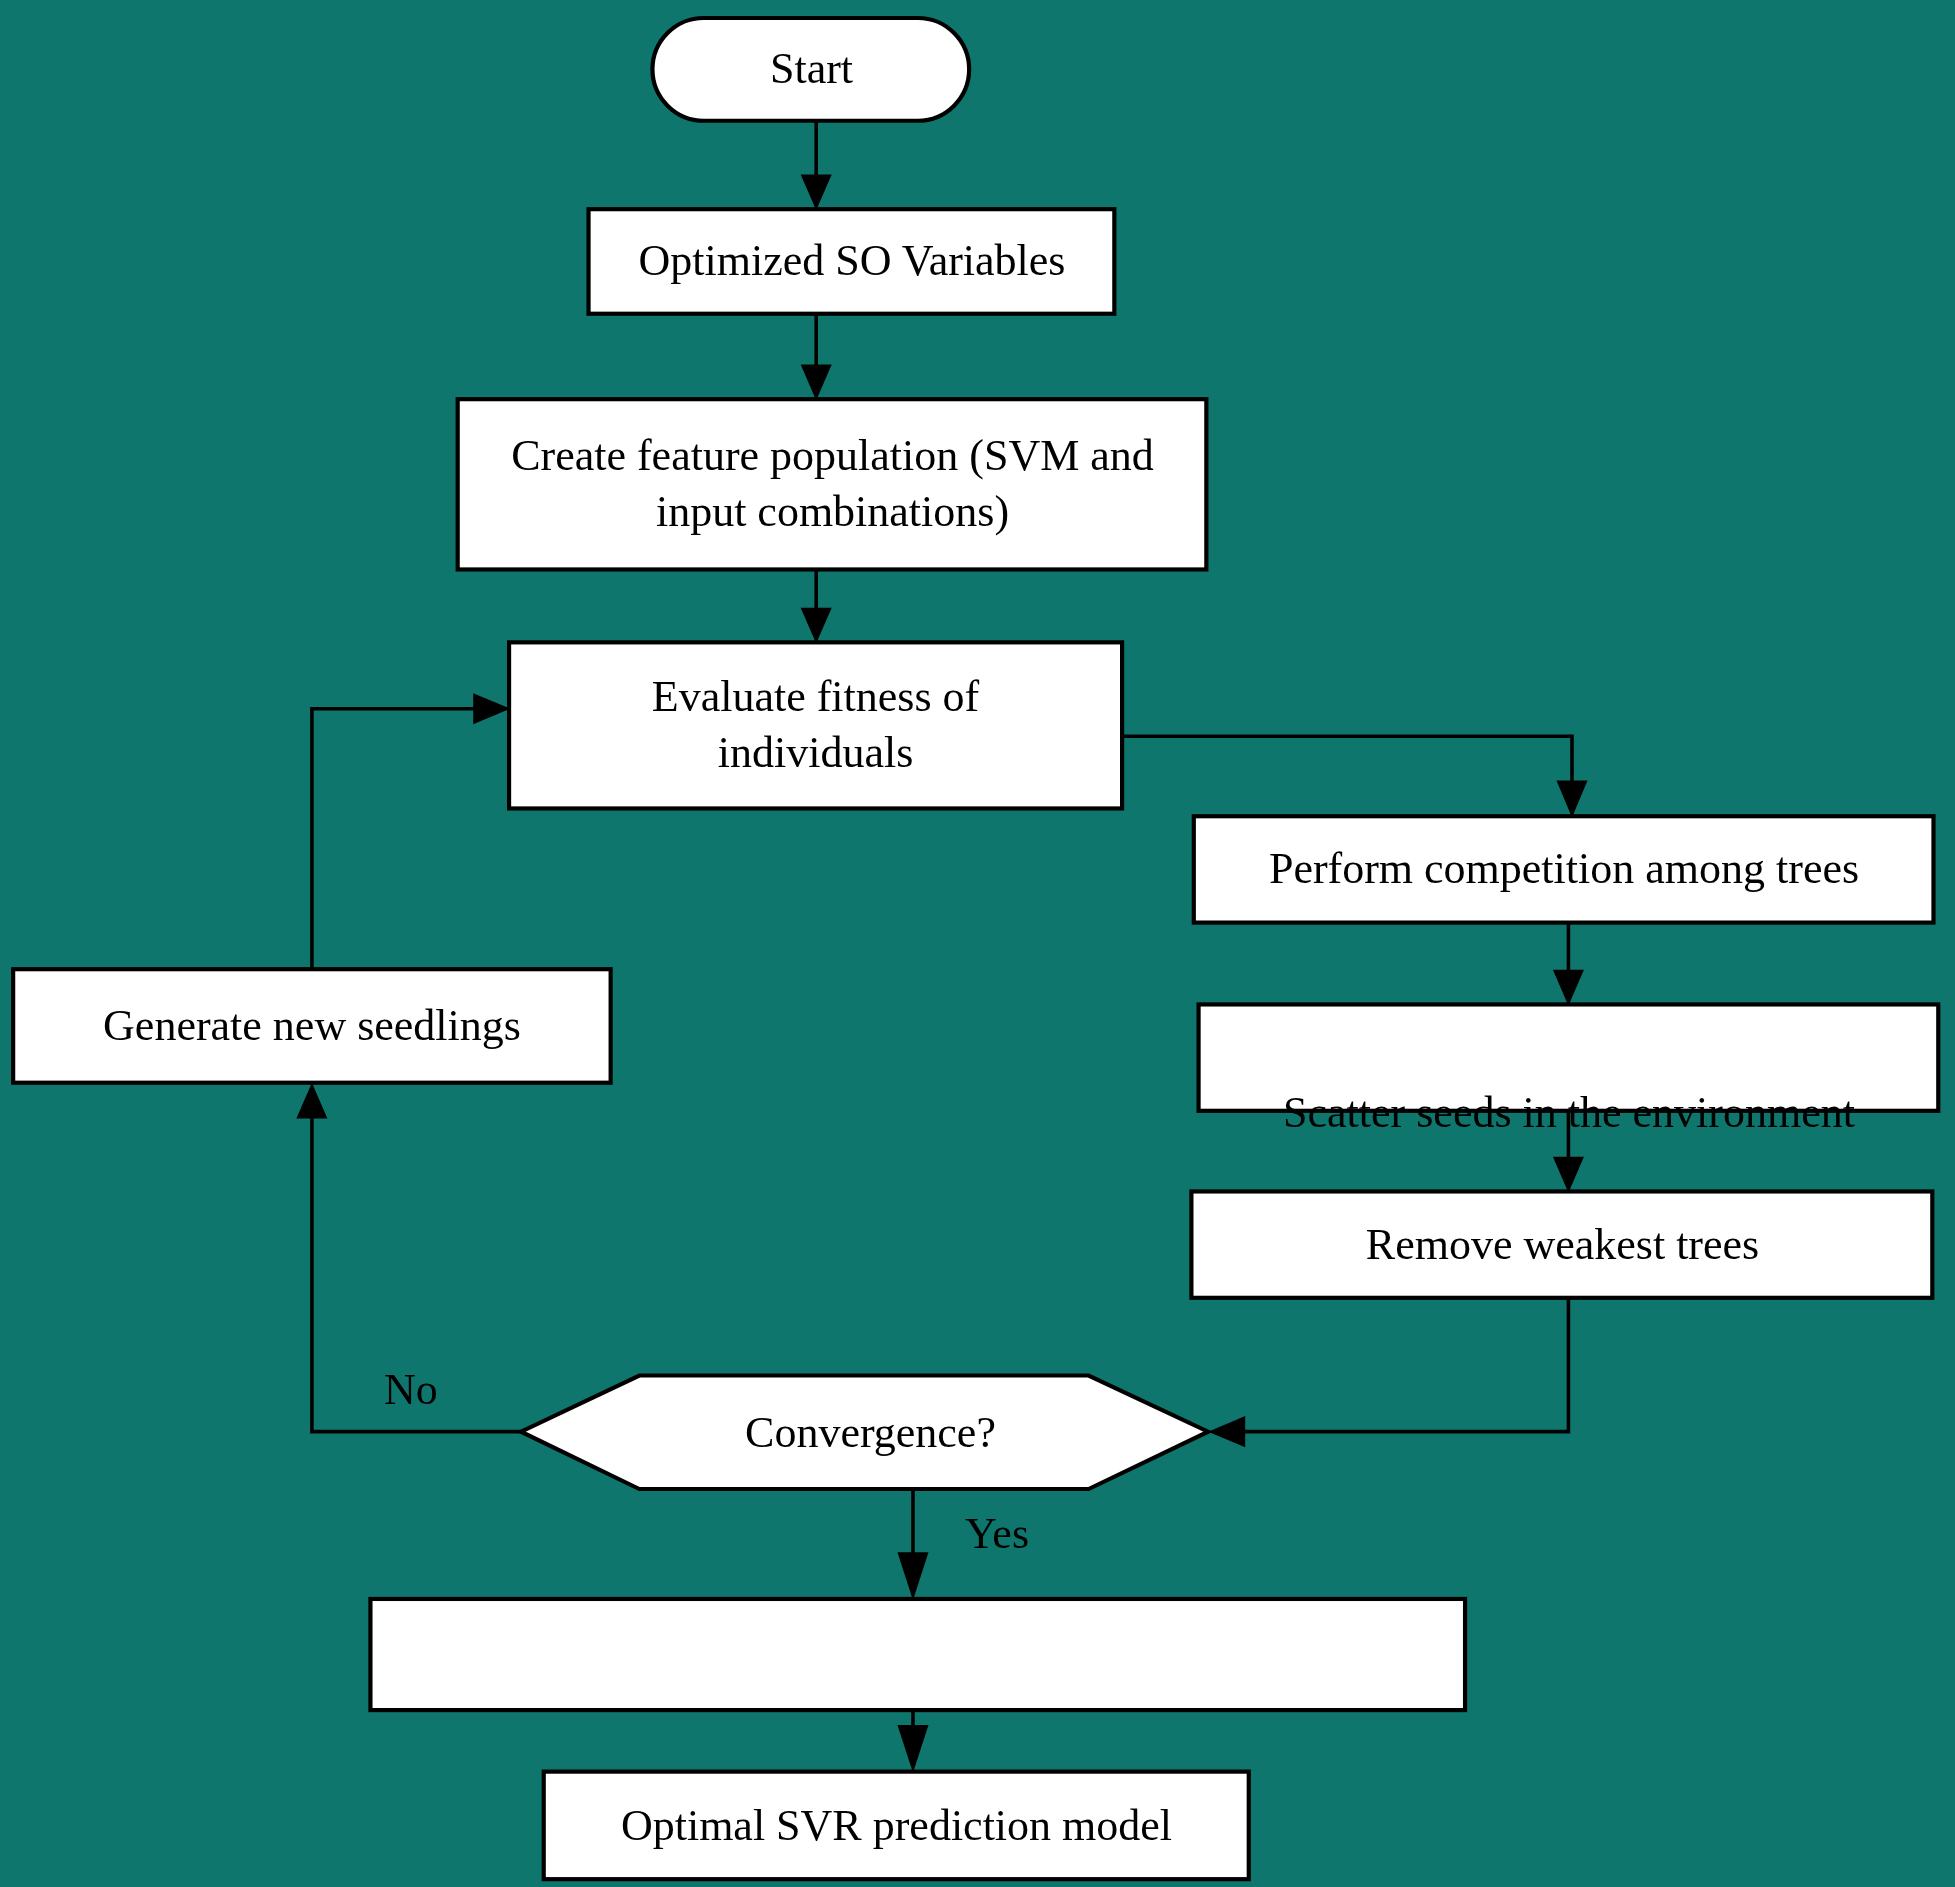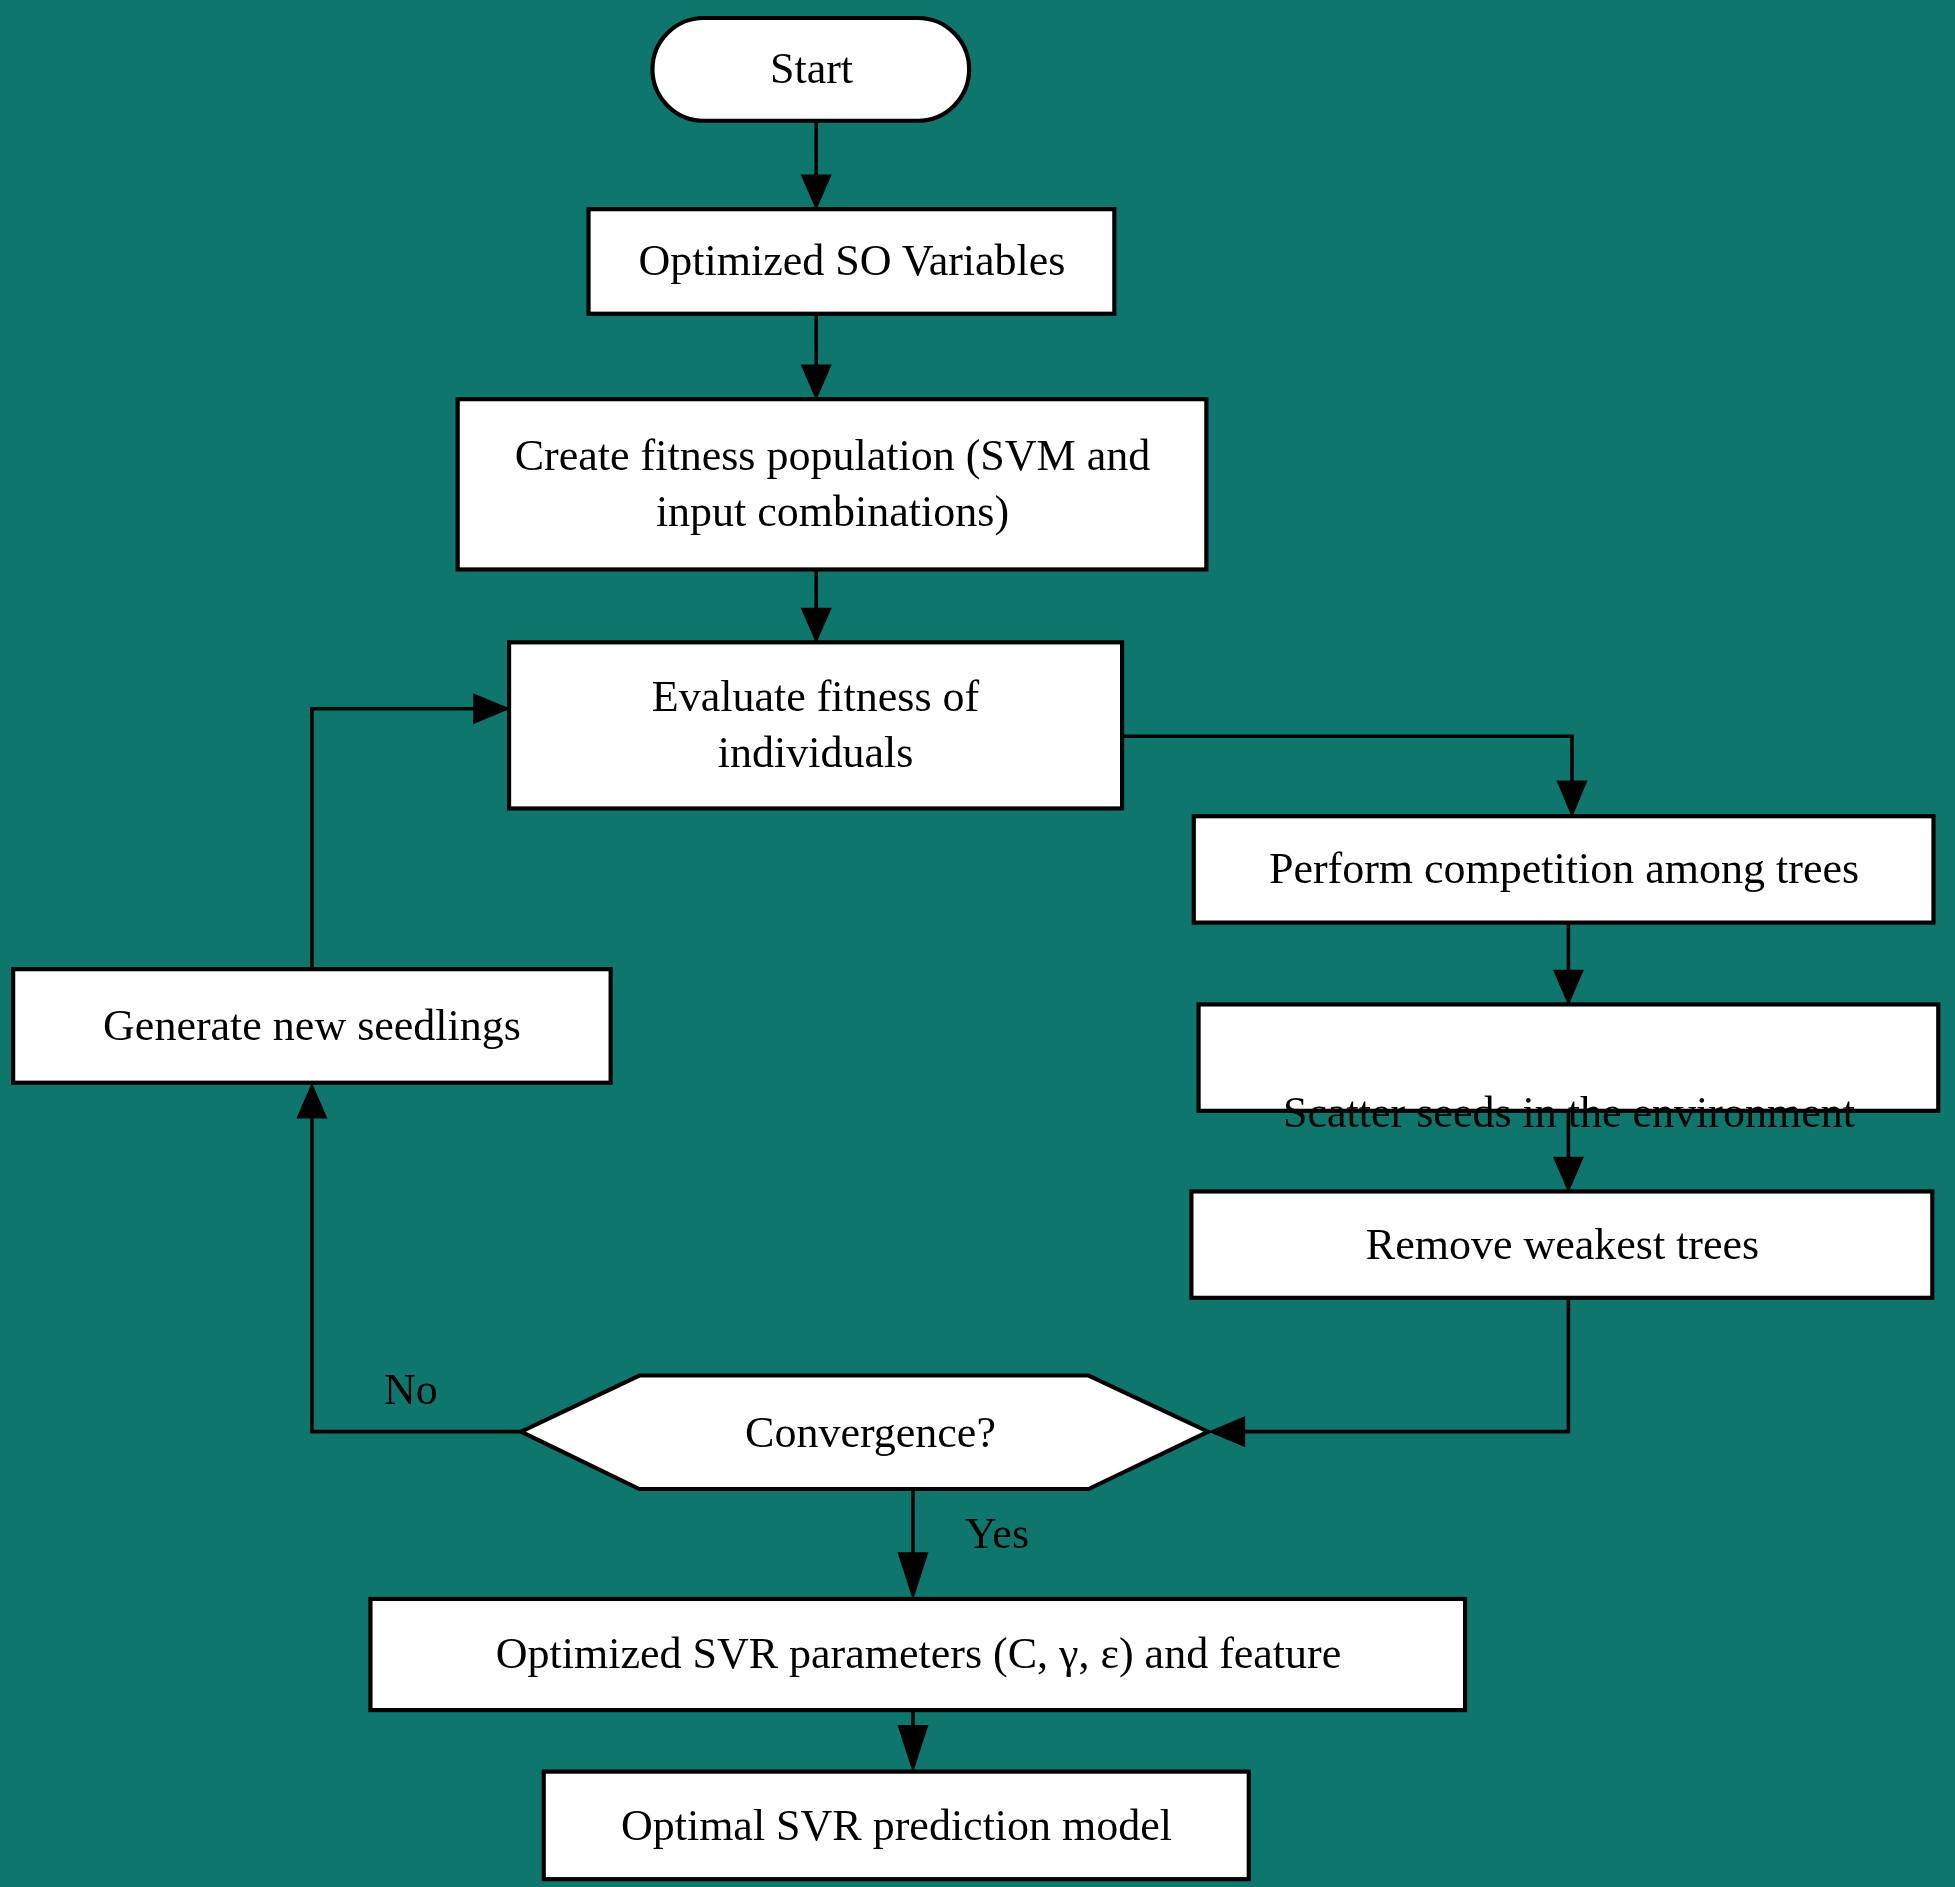--- a/index.html
+++ b/index.html
@@ -136,37 +136,36 @@
     
     <path class="conn" d="M 1528 2862 L 1528 2935"></path>
     <polygon class="arrow-head" points="1528,2967 1502,2887 1554,2887"></polygon>
 
   </svg>
 
   <div class="node-label" style="left:653px; top:18px; width:317px; height:103px;">Start</div>
 
   <div class="node-label" style="left:589px; top:209px; width:526px; height:105px;">Optimized SO Variables</div>
 
-  <div class="node-label" style="left:458px; top:399px; width:749px; height:170px;">Create fitness population (SVM and
+  <div class="node-label" style="left:458px; top:399px; width:749px; height:170px;">Create feature population (SVM and
 input combinations)</div>
 
   <div class="node-label" style="left:509px; top:642px; width:613px; height:166px;">Evaluate fitness of
 individuals</div>
 
   <div class="node-label" style="left:1194px; top:816px; width:740px; height:106px;">Perform competition among trees</div>
 
   <div class="node-label" style="left:1199px; top:1060px; width:740px; height:106px;">Scatter seeds in the environment</div>
 
   <div class="node-label" style="left:1192px; top:1192px; width:741px; height:106px;">Remove weakest trees</div>
 
   <div class="node-label" style="left:13px; top:969px; width:598px; height:114px;">Generate new seedlings</div>
 
   <div class="node-label" style="left:651px; top:1376px; width:439px; height:114px;">Convergence?</div>
 
-  <div class="node-label" style="left:371px; top:1599px; width:1095px; height:111px;">Optimized SVR parameters (C, γ, ε) and feature</div>
 
   <div class="node-label" style="left:544px; top:1772px; width:705px; height:108px;">Optimal SVR prediction model</div>
 
   <div class="edge-label" style="left:384px; top:1368px;">No</div>
 
   <div class="edge-label" style="left:925px; top:1512px;margin-left:40px;">Yes</div>
 
 </div>
 
 

